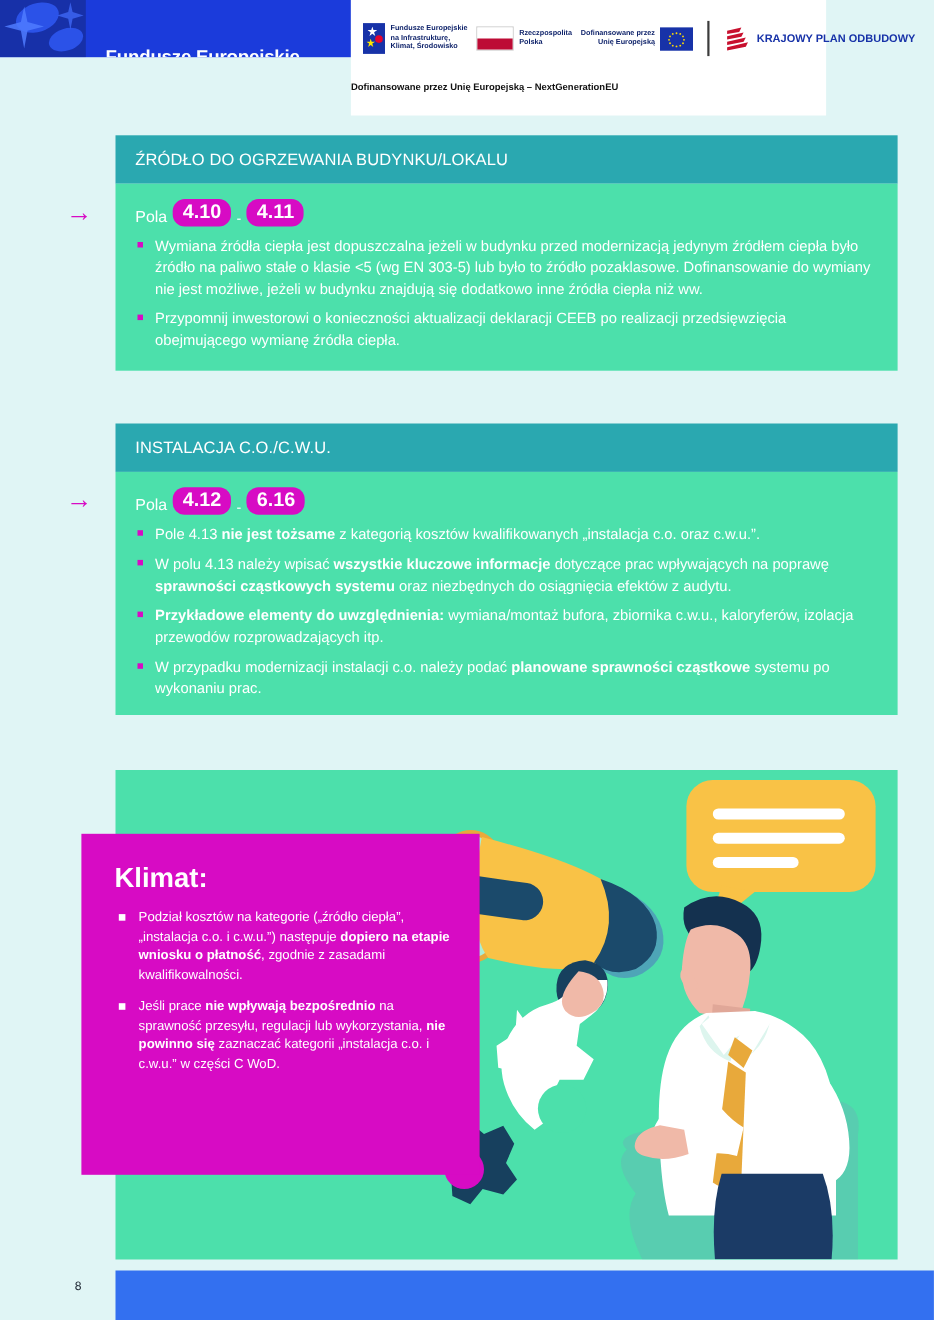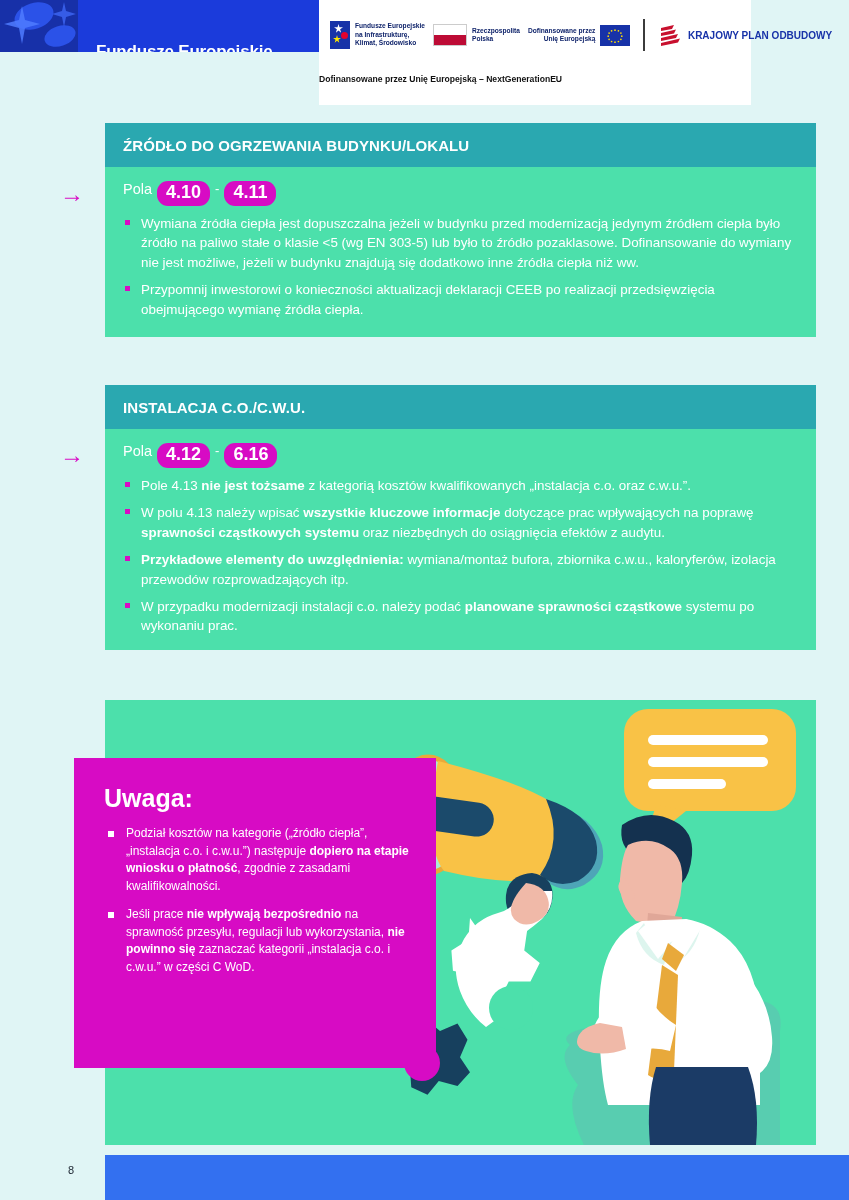--- a/index.html
+++ b/index.html
@@ -71,27 +71,27 @@
   .kpo-txt{ font-size:10px; line-height:1.3; color:#1732a8; font-weight:bold; }
 
   .hdr-sub{
     position:absolute; left:319px; top:74px; width:432px;
     text-align:left; font-size:8.6px; font-weight:bold; color:#111;
   }
 
   
   .card{ position:absolute; left:105px; width:711px; }
   .card-head{
-    background:#2aa8b0; color:#fff; font-weight:bold; font-size:15px;
+    background:#2aa8b0; color:#fff; font-weight:normal; font-size:15px;
     padding:14px 18px 13px 18px; letter-spacing:0.1px;
   }
   .card-body{ background:#4ce0ab; padding:14px 22px 18px 18px; }
 
   .pola{
-    font-size:14.5px; color:#fff; display:flex; align-items:flex-start; gap:5px;
+    font-size:14.5px; color:#fff; display:flex; align-items:flex-end; gap:5px;
     margin-bottom:8px;
   }
   .pola .pill{
     background:#d70bc4; color:#fff; font-weight:bold; font-size:18px;
     border-radius:11px; padding:2px 9px 3px 9px; line-height:1.1;
   }
   .pola .dash{ color:#fff; font-size:13px; }
 
   ul.bullets{ list-style:none; }
   ul.bullets li{
@@ -322,21 +322,21 @@
       <circle cx="155" cy="313" r="22" fill="#4ce0ab"></circle>
     </g>
     <g>
       <path d="M60 336 l12 -8 l12 10 l14 -6 l8 13 l-6 14 l8 12 l-10 11 l-15 -4 l-9 11 l-13 -6 l-1 -15 l-13 -7 l2 -14 l14 -3 Z" transform="translate(-6,6) scale(1.25) translate(-12,-74)" fill="#17405e"></path>
       <circle cx="66" cy="368" r="18" fill="#d70bc4"></circle>
     </g>
   </svg>
 </div>
 
 <div class="uwaga">
-  <h2>Uwaga:</h2>
+  <h2>Klimat:</h2>
   <ul>
     <li>Podział kosztów na kategorie („źródło ciepła”, „instalacja c.o. i c.w.u.”) następuje <b>dopiero na etapie wniosku o płatność</b>, zgodnie z zasadami kwalifikowalności.</li>
     <li>Jeśli prace <b>nie wpływają bezpośrednio</b> na sprawność przesyłu, regulacji lub wykorzystania, <b>nie powinno się</b> zaznaczać kategorii „instalacja c.o. i c.w.u.” w części C WoD.</li>
   </ul>
 </div>
 
 <div class="pagenum">8</div>
 <div class="footer-bar"></div>
 
 </body></html>

